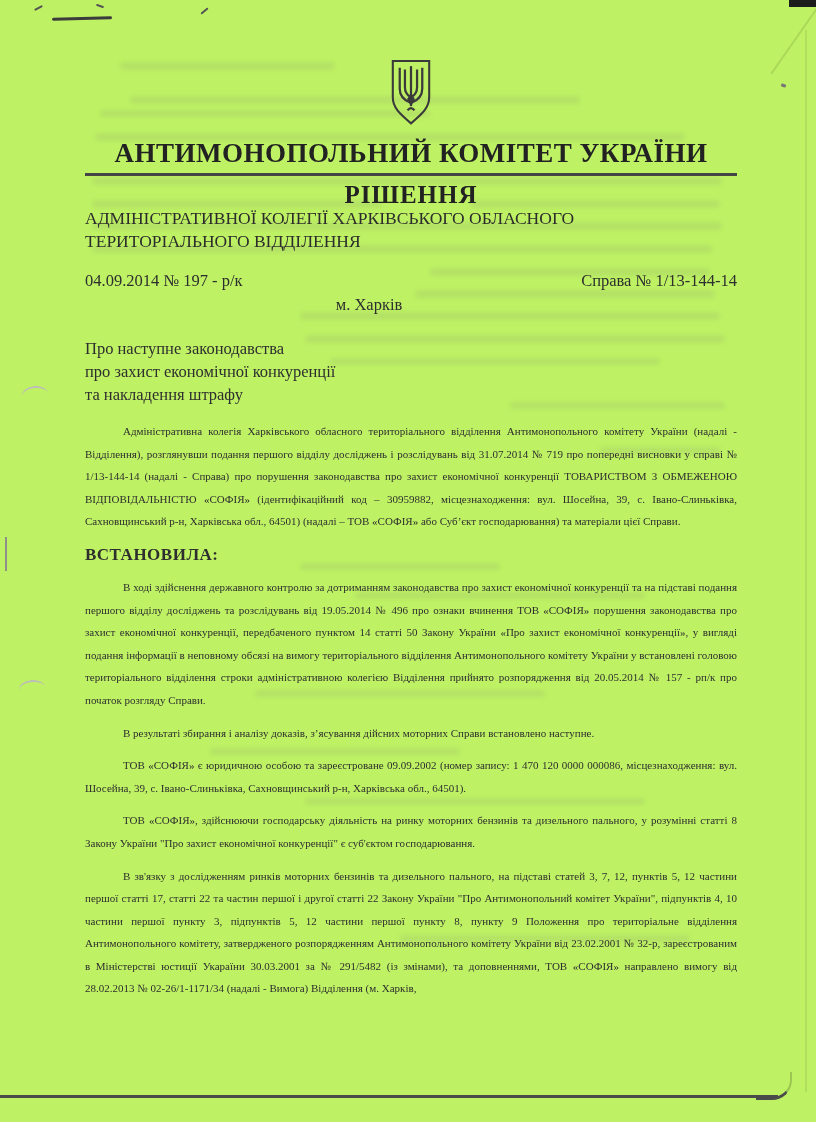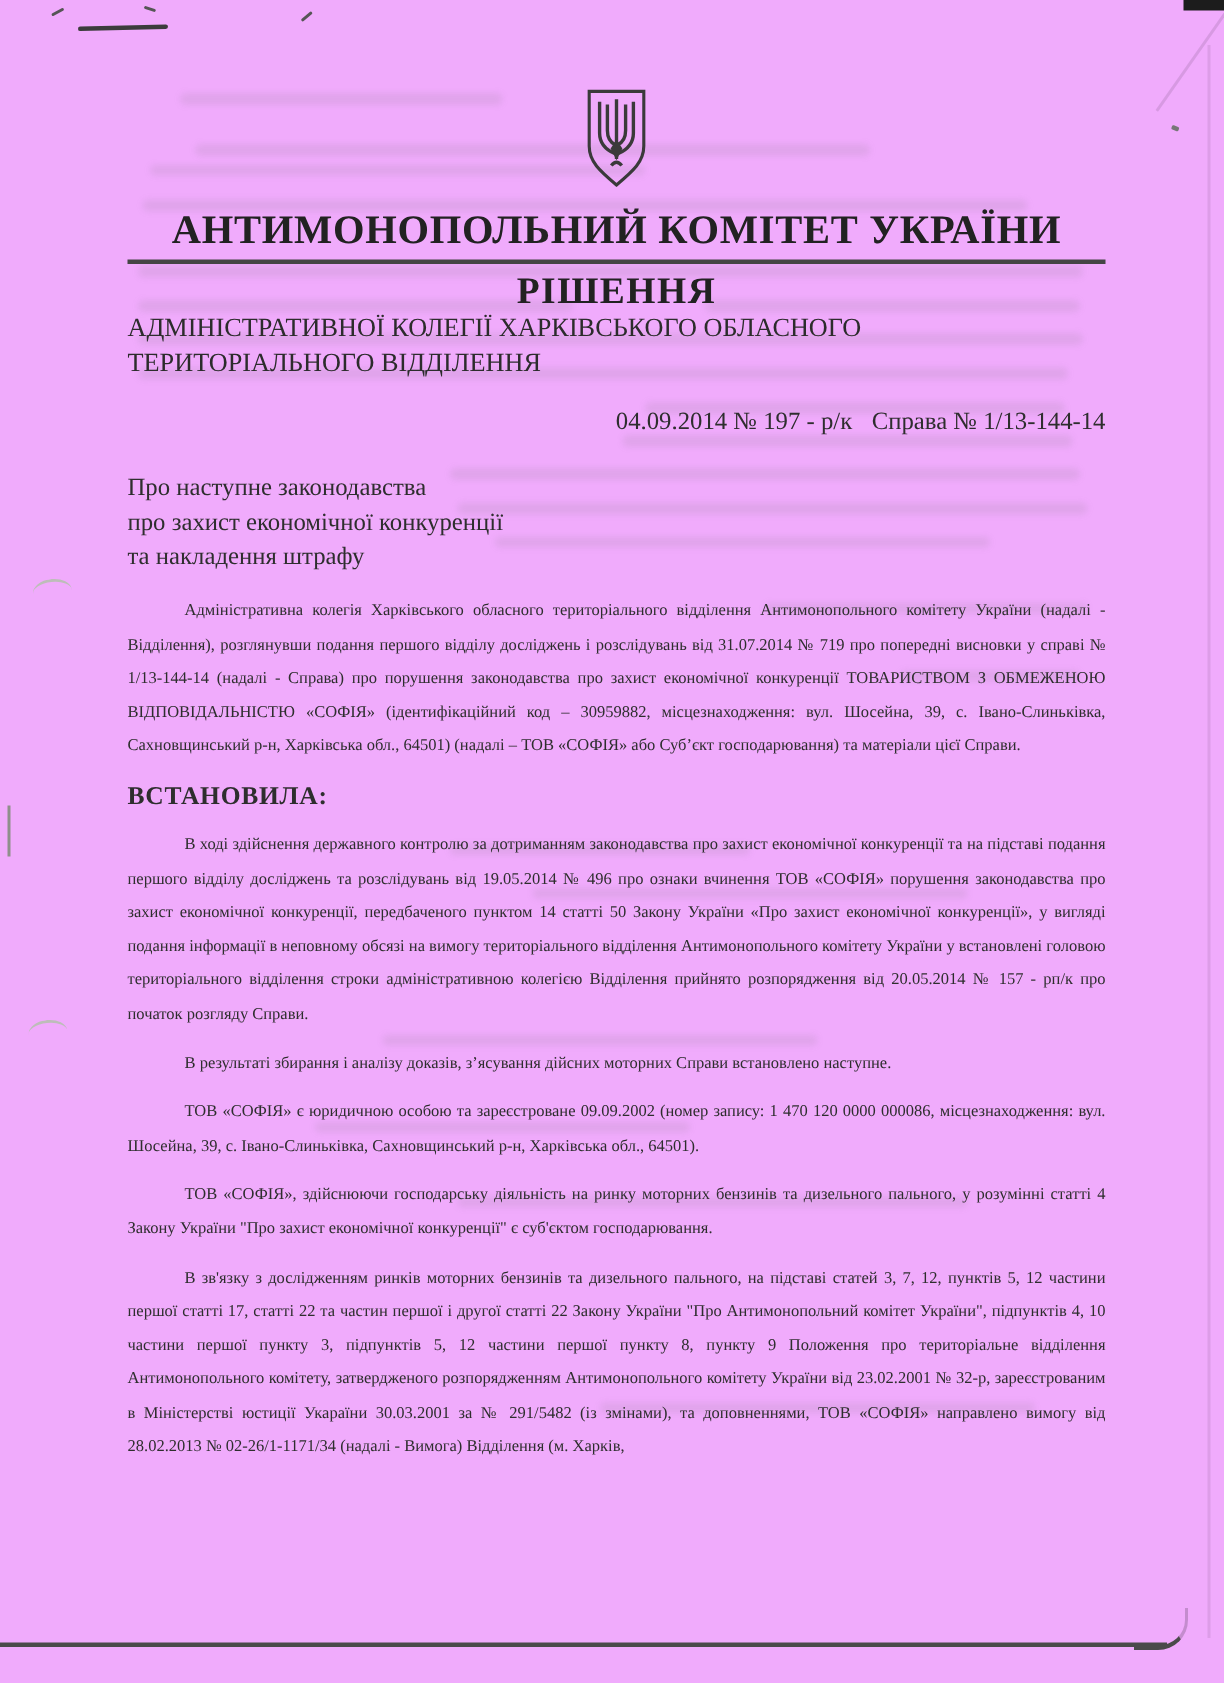--- a/index.html
+++ b/index.html
@@ -1,20 +1,20 @@
 <!DOCTYPE html>
 <html lang="uk"><head>
 <meta charset="utf-8">
 <style>
   html,body{margin:0;padding:0;background:#d8d8d5;}
   .page{
     position:relative;
     width:816px;height:1122px;
     margin:0 auto;
-    background:#f0abfc;
+    background:#bef264;
     overflow:hidden;
     font-family:"Liberation Serif","DejaVu Serif",serif;
     color:#2e2e2e;
   }
   
   .ghost{position:absolute;height:8px;background:rgba(115,115,115,.12);filter:blur(2px);border-radius:4px;pointer-events:none;}
   .pen-underline{position:absolute;left:52px;top:17px;width:60px;height:3px;background:#3c3c3c;transform:rotate(-1.5deg);border-radius:2px;}
   .pen-tick{position:absolute;background:#555;border-radius:1px;}
   .corner-black{position:absolute;right:0;top:0;width:27px;height:7px;background:#1c1c1c;}
   .corner-diag{position:absolute;right:18px;top:-8px;width:2px;height:90px;background:rgba(0,0,0,.10);transform:rotate(35deg);}
@@ -27,21 +27,21 @@
   .content{position:relative;z-index:2;padding:0 79px 0 85px;}
   .emblem-wrap{text-align:center;padding-top:58px;line-height:0;}
   .org-title{
     margin:10px 0 0 0;text-align:center;
     font-size:27px;font-weight:bold;letter-spacing:.5px;
     line-height:30px;color:#222;
   }
   .title-rule{margin-top:5px;height:3px;background:#454545;border:none;width:100%;}
   .doc-type{margin:7px 0 0 0;text-align:center;font-size:25px;font-weight:bold;letter-spacing:1px;line-height:24px;color:#222;}
   .doc-subtitle{margin:0;text-align:left;font-size:17.5px;line-height:23px;color:#2c2c2c;}
-  .date-row{display:flex;justify-content:flex-end;margin-top:18px;font-size:16.5px;line-height:20px;gap:13px;}
+  .date-row{display:flex;justify-content:space-between;margin-top:18px;font-size:16.5px;line-height:20px;gap:13px;}
   .city-line{text-align:center;font-size:16.5px;line-height:20px;margin-top:4px;transform:translateX(-42px);}
   .subject{margin-top:22px;font-size:16.5px;line-height:23px;}
   .body-par{
     margin:10px 0 0 0;
     font-size:11px;line-height:22.6px;
     text-align:justify;text-indent:38px;
     color:#2e2e2e;
   }
   .established{margin:11px 0 0 0;text-align:left;font-size:17px;font-weight:bold;line-height:22px;letter-spacing:.5px;}
 </style>
@@ -112,31 +112,32 @@
     <div class="title-rule"></div>
 
     <h2 class="doc-type">РІШЕННЯ</h2>
     <p class="doc-subtitle">АДМІНІСТРАТИВНОЇ КОЛЕГІЇ ХАРКІВСЬКОГО ОБЛАСНОГО</p>
     <p class="doc-subtitle">ТЕРИТОРІАЛЬНОГО ВІДДІЛЕННЯ</p>
 
     <div class="date-row">
       <span>04.09.2014  № 197 - р/к</span>
       <span>Справа № 1/13-144-14</span>
     </div>
+    <div class="city-line">м. Харків</div>
 
     <div class="subject">
       <div>Про наступне законодавства</div>
       <div>про захист економічної конкуренції</div>
       <div>та накладення штрафу</div>
     </div>
 
     <p class="body-par" style="margin-top:14px;">Адміністративна колегія Харківського обласного територіального відділення Антимонопольного комітету України (надалі - Відділення), розглянувши подання першого відділу досліджень і розслідувань від 31.07.2014 № 719 про попередні висновки у справі № 1/13-144-14 (надалі - Справа) про порушення законодавства про захист економічної конкуренції ТОВАРИСТВОМ З ОБМЕЖЕНОЮ ВІДПОВІДАЛЬНІСТЮ «СОФІЯ» (ідентифікаційний код – 30959882,  місцезнаходження: вул. Шосейна, 39, с. Івано-Слиньківка, Сахновщинський р-н, Харківська обл., 64501) (надалі – ТОВ «СОФІЯ» або Суб’єкт господарювання)  та матеріали цієї Справи.</p>
 
     <h3 class="established">ВСТАНОВИЛА:</h3>
 
     <p class="body-par">В ході здійснення державного контролю за дотриманням законодавства про захист економічної конкуренції та  на підставі подання першого відділу досліджень та розслідувань від 19.05.2014 № 496 про ознаки вчинення ТОВ «СОФІЯ» порушення законодавства про захист економічної конкуренції, передбаченого пунктом 14 статті 50 Закону України «Про захист економічної конкуренції», у вигляді подання інформації в неповному обсязі на вимогу територіального відділення Антимонопольного комітету України у встановлені головою територіального відділення строки  адміністративною колегією Відділення прийнято розпорядження від 20.05.2014 № 157 - рп/к про початок розгляду Справи.</p>
     <p class="body-par">В результаті збирання і аналізу доказів, з’ясування дійсних моторних Справи встановлено наступне.</p>
     <p class="body-par">ТОВ «СОФІЯ» є юридичною особою та зареєстроване 09.09.2002 (номер запису: 1 470 120 0000 000086, місцезнаходження: вул. Шосейна, 39, с. Івано-Слиньківка, Сахновщинський р-н, Харківська обл., 64501).</p>
-    <p class="body-par">ТОВ «СОФІЯ», здійснюючи господарську діяльність на ринку моторних бензинів  та дизельного пального, у розумінні статті 4 Закону України "Про захист економічної конкуренції" є суб'єктом господарювання.</p>
+    <p class="body-par">ТОВ «СОФІЯ», здійснюючи господарську діяльність на ринку моторних бензинів  та дизельного пального, у розумінні статті 8 Закону України "Про захист економічної конкуренції" є суб'єктом господарювання.</p>
     <p class="body-par">В зв'язку з дослідженням ринків моторних бензинів та дизельного пального, на підставі статей 3, 7, 12, пунктів 5, 12 частини першої статті 17, статті 22 та частин першої і другої статті 22 Закону України "Про Антимонопольний комітет України", підпунктів 4, 10 частини першої пункту 3, підпунктів 5, 12 частини першої пункту 8, пункту 9 Положення про територіальне відділення Антимонопольного комітету, затвердженого розпорядженням Антимонопольного комітету України  від 23.02.2001 № 32-р, зареєстрованим в Міністерстві юстиції Укараїни 30.03.2001 за № 291/5482 (із змінами), та доповненнями, ТОВ «СОФІЯ» направлено вимогу від 28.02.2013 № 02-26/1-1171/34 (надалі - Вимога) Відділення (м. Харків,</p>
 
   </div>
 </div>
 
 </body></html>

